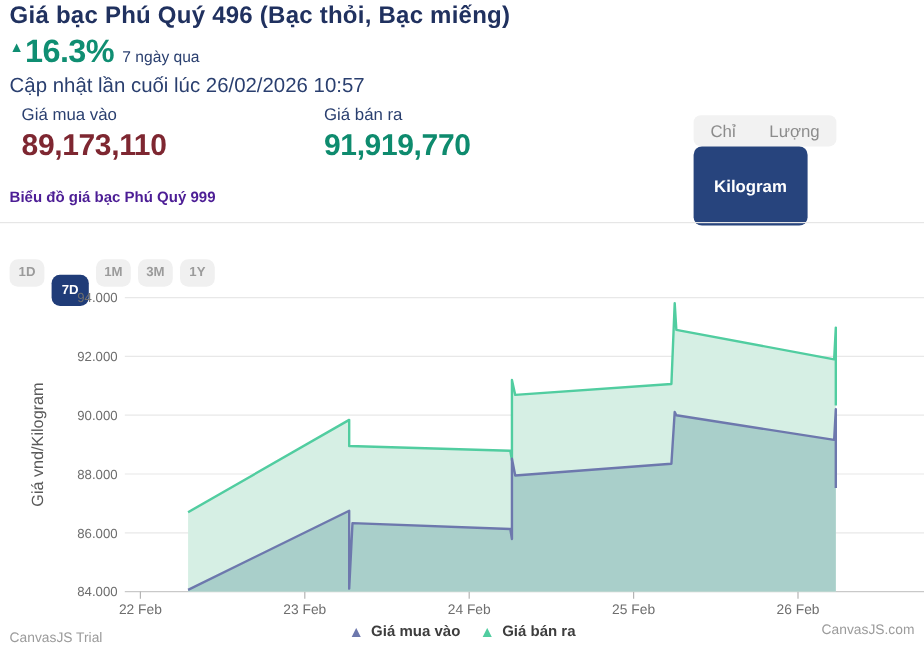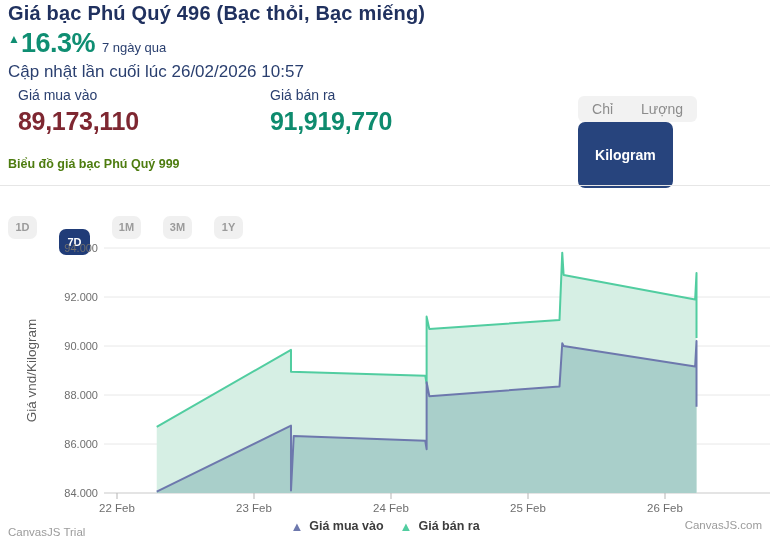--- a/index.html
+++ b/index.html
@@ -22,25 +22,25 @@
   .price-label { font-size:14px; color:#2a3f6f; font-weight:500; }
   .price-value { font-size:25px; font-weight:bold; margin-top:4px; letter-spacing:-0.3px; }
   .buy .price-value { color:#7e2731; }
   .sell .price-value { color:#0e8b6e; }
 
   .unit-toggle { position:absolute; top:93px; right:73px; display:flex; align-items:flex-start;flex-direction:column; }
   .unit-group { display:flex; background:#f2f2f2; border-radius:6px; margin-top:3px; }
   .unit-btn { border:none; background:transparent; color:#8c8c8c; font-size:14px; padding:5px 14px; cursor:pointer; font-family:inherit; }
   .unit-btn-active { border:none; background:#27447d; color:#fff; font-size:14px; font-weight:bold; padding:25px 17px; border-radius:7px; cursor:pointer; font-family:inherit; }
 
-  .section-title { position:absolute; left:8px; top:157px; font-size:12.5px; font-weight:bold; color:#4d7c0f; }
+  .section-title { position:absolute; left:8px; top:157px; font-size:12.5px; font-weight:bold; color:#4c1d95; }
 
   .divider { position:absolute; left:0; top:185px; width:770px; height:1px; background:#e6e6e6; }
 
-  .range-row { position:absolute; left:8px; top:199px; display:flex; gap:22px; align-items:center; }
+  .range-row { position:absolute; left:8px; top:199px; display:flex; gap:6px; align-items:center; }
   .range-btn { width:29px; height:23px; border:none; border-radius:7px; background:#f0f0f0; color:#9b9b9b; font-size:11px; font-weight:bold; cursor:pointer; font-family:inherit; }
   .range-btn.active { background:#203c78; color:#fff; height:26px; width:31px;margin-top:30px; }
 
   .chart-wrap { position:absolute; left:16px; top:235px; width:770px; height:314px; }
 
   .legend-row { position:absolute; left:0; top:519px; width:770px; display:flex; justify-content:center; gap:16px; align-items:center; }
   .legend-item { display:flex; align-items:center; gap:6px; cursor:pointer; }
   .legend-marker { font-size:13px; line-height:13px; }
   .legend-label { font-size:12.5px; font-weight:bold; color:#3d3d3d; }
 

